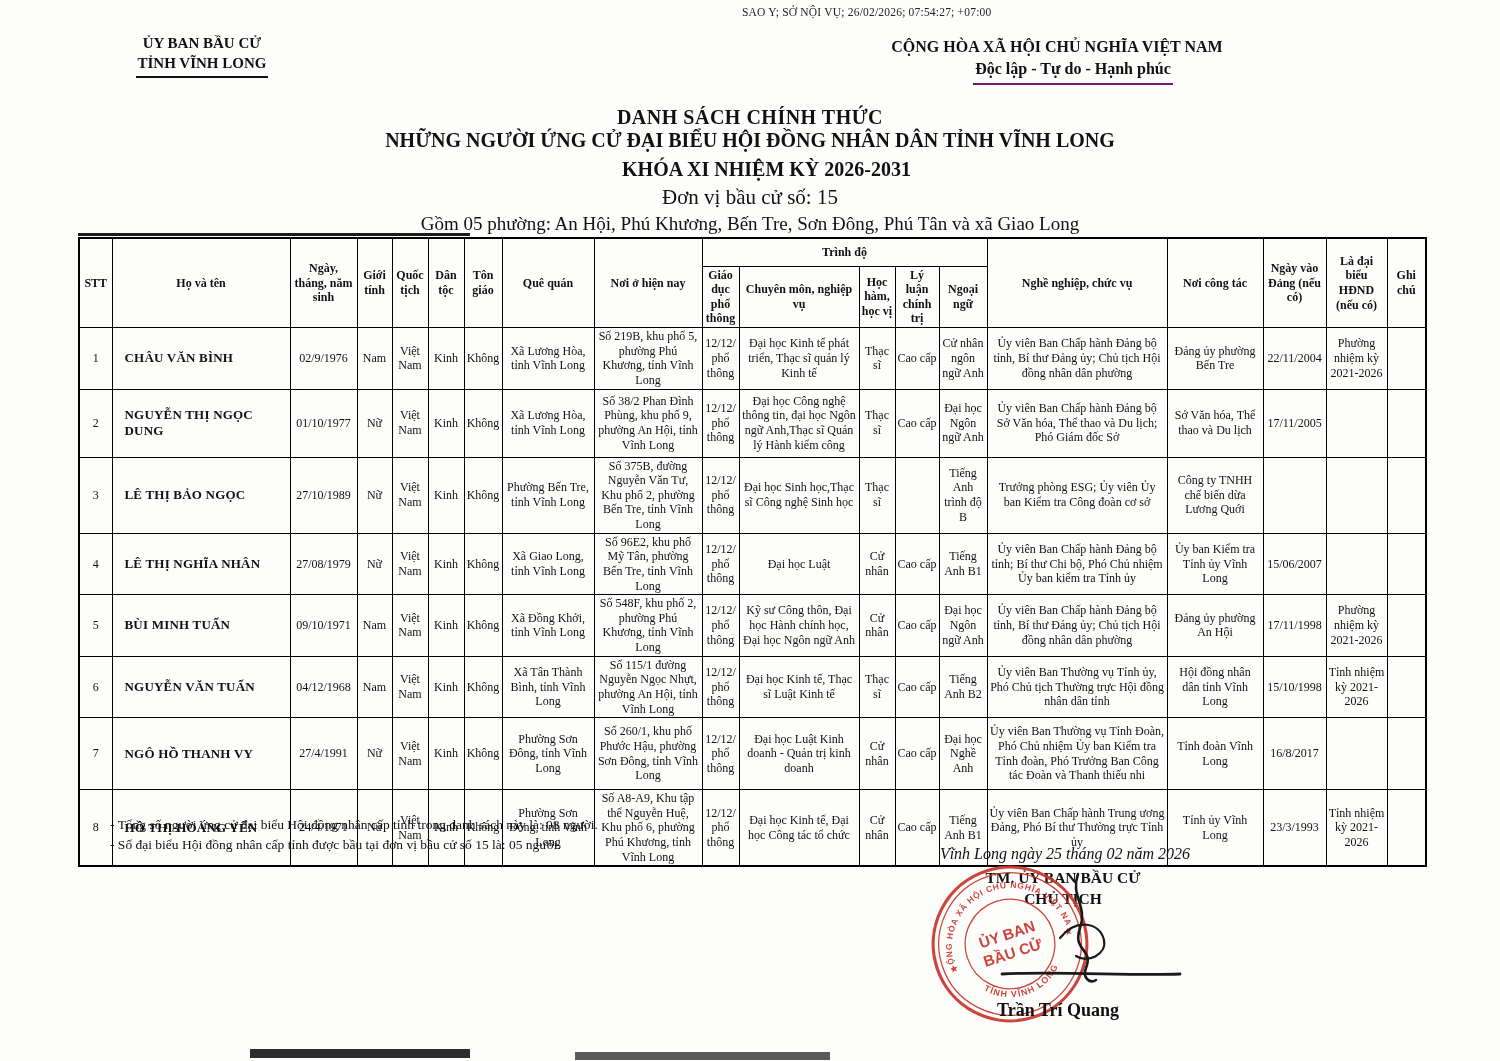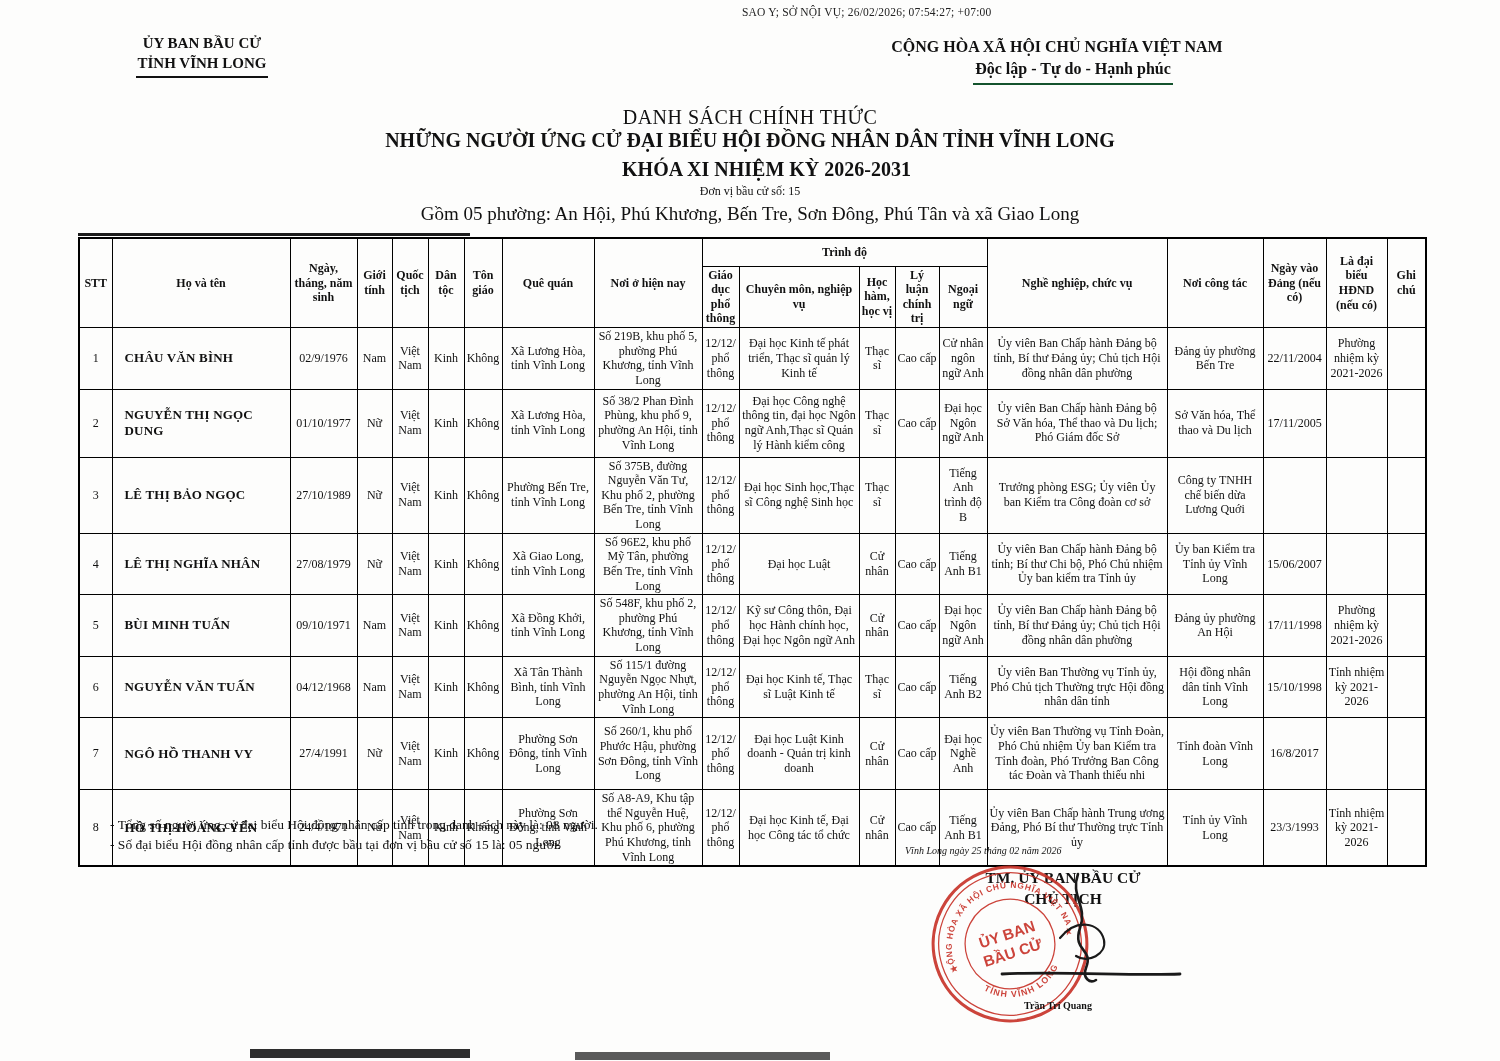--- a/index.html
+++ b/index.html
@@ -9,27 +9,27 @@
     overflow:hidden;
   }
   .abs{position:absolute;}
   
   .copy-note{top:6px;left:742px;font-size:11.5px;letter-spacing:.2px;color:#222;}
   
   .org-block{top:33px;left:112px;width:180px;text-align:center;font-weight:bold;font-size:15px;line-height:1.35;}
   .org-line2{display:inline-block;border-bottom:2px solid #111;padding:0 2px 2px;}
   .nat-block{top:36px;left:872px;width:370px;text-align:center;font-weight:bold;line-height:1.4;}
   .nat-line1{font-size:16px;}
-  .nat-line2{font-size:16px;display:inline-block;border-bottom:2px solid #14532d;padding:0 2px 2px;margin-left:32px;}
+  .nat-line2{font-size:16px;display:inline-block;border-bottom:2px solid #701a75;padding:0 2px 2px;margin-left:32px;}
   
   .titles{top:106px;left:0;width:1500px;text-align:center;line-height:1.15;}
-  .t1{font-size:20px;font-weight:normal;letter-spacing:.5px;}
+  .t1{font-size:20px;font-weight:bold;letter-spacing:.5px;}
   .t2{font-size:20px;font-weight:bold;}
   .t3{font-size:20px;font-weight:bold;margin-top:6px;padding-left:33px;}
-  .t4{font-size:12px;margin-top:4px;}
+  .t4{font-size:21px;margin-top:4px;}
   .t5{font-size:19px;margin-top:4px;}
   
   table.main{
     position:absolute;top:237px;left:78px;width:1347px;
     border-collapse:collapse;table-layout:fixed;
     border:2px solid #000;
   }
   table.main th,table.main td{
     border:1px solid #000;
     font-size:12px;text-align:center;vertical-align:middle;
@@ -43,24 +43,24 @@
   tbody tr:nth-child(2){height:68px;}
   tbody tr:nth-child(3){height:60px;}
   tbody tr:nth-child(4){height:56px;}
   tbody tr:nth-child(5){height:58px;}
   tbody tr:nth-child(6){height:58px;}
   tbody tr:nth-child(7){height:72px;}
   tbody tr:nth-child(8){height:74px;}
   
   .notes{top:815px;left:110px;font-size:13.5px;line-height:1.45;}
   
-  .date-line{top:845px;left:905px;width:320px;text-align:left;font-style:italic;font-size:10px;}
+  .date-line{top:845px;left:905px;width:320px;text-align:center;font-style:italic;font-size:16px;}
   .sign-org{top:869px;left:928px;width:270px;text-align:center;font-weight:bold;font-size:15.5px;}
   .sign-title{top:890px;left:928px;width:270px;text-align:center;font-weight:bold;font-size:15.5px;}
-  .signer{top:1000px;left:973px;width:170px;text-align:center;font-weight:bold;font-size:10px;}
+  .signer{top:1000px;left:973px;width:170px;text-align:center;font-weight:bold;font-size:18px;}
   .stamp-wrap{top:864px;left:930px;width:160px;height:160px;transform:rotate(-18deg);opacity:.92;}
   .sig-wrap{top:868px;left:1000px;width:185px;height:130px;}
   .a1{top:1049px;left:250px;width:220px;height:9px;background:#2e2e2e;}
   .a2{top:1052px;left:575px;width:255px;height:8px;background:#5a5a5a;}
   .a3{top:233px;left:78px;width:392px;height:3px;background:#1b1b1b;}
 </style>
 </head>
 <body>
 
 <div class="abs copy-note">SAO Y; SỞ NỘI VỤ; 26/02/2026; 07:54:27; +07:00</div>

